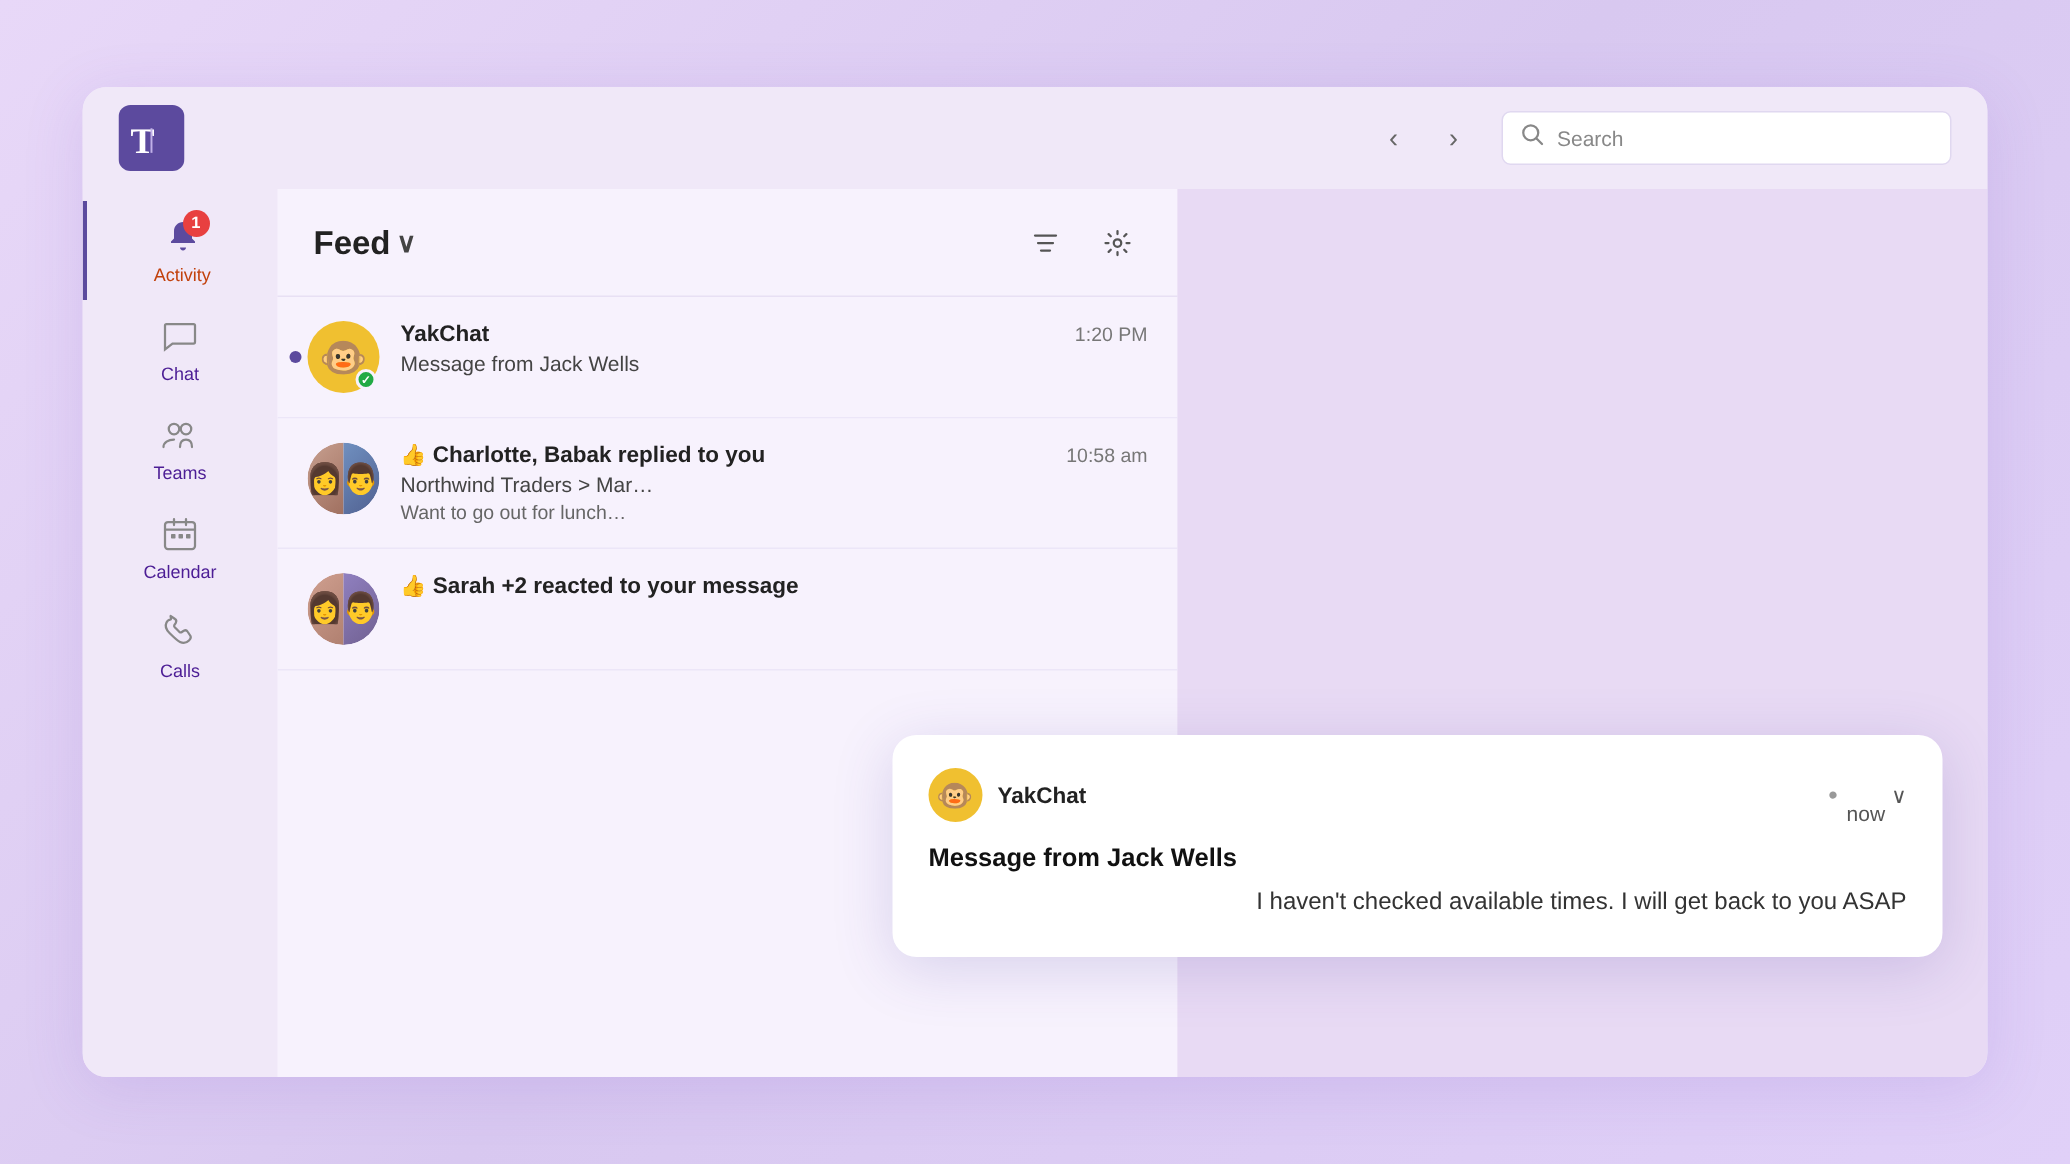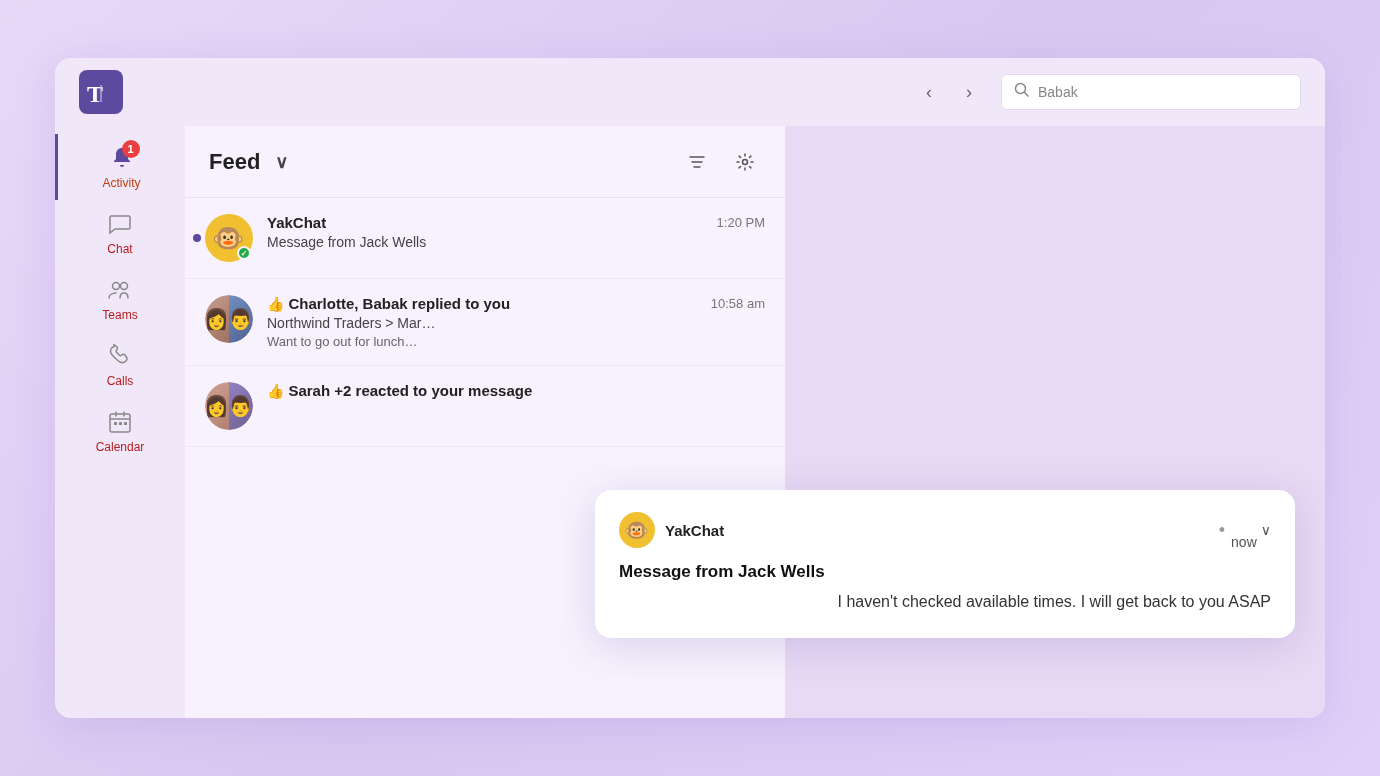--- a/index.html
+++ b/index.html
@@ -103,21 +103,21 @@
     .sidebar-item-icon {
       width: 28px;
       height: 28px;
       display: flex;
       align-items: center;
       justify-content: center;
       position: relative;
     }
     .sidebar-item-label {
       font-size: 12px;
-      color: #b91c1c;
+      color: #4c1d95;
       margin-top: 4px;
     }
     .sidebar-item.active .sidebar-item-label {
       color: #c2410c;
     }
     .badge {
       position: absolute;
       top: -4px;
       right: -4px;
       width: 18px;
@@ -147,21 +147,21 @@
       align-items: center;
       padding: 0 24px;
       border-bottom: 1px solid #e8e0f4;
     }
     .feed-title {
       font-size: 22px;
       font-weight: 700;
       color: #222;
       display: flex;
       align-items: center;
-      gap: 15px;
+      gap: 4px;
       margin-right: auto;
     }
     .chevron-down { font-size: 18px; color: #444; }
     .panel-actions { display: flex; gap: 16px; }
     .panel-action-btn {
       width: 32px;
       height: 32px;
       display: flex;
       align-items: center;
       justify-content: center;
@@ -325,21 +325,21 @@
       <div class="nav-arrow">‹</div>
       <div class="nav-arrow">›</div>
     </div>
     <div class="search-bar">
       <span class="search-icon-svg">
         <svg width="16" height="16" viewBox="0 0 16 16" fill="none">
           <circle cx="6.5" cy="6.5" r="5" stroke="#888" stroke-width="1.5"></circle>
           <line x1="10.5" y1="10.5" x2="14" y2="14" stroke="#888" stroke-width="1.5" stroke-linecap="round"></line>
         </svg>
       </span>
-      <span class="search-input-text">Babak</span>
+      <span class="search-input-text">Search</span>
     </div>
   </div>
 
   <div class="main-body">
 
     <div class="sidebar">
 
       <div class="sidebar-item active">
         <div class="sidebar-item-icon">
           <svg width="26" height="26" viewBox="0 0 26 26" fill="none">
@@ -363,45 +363,45 @@
       <div class="sidebar-item">
         <div class="sidebar-item-icon">
           <svg width="26" height="26" viewBox="0 0 26 26" fill="none">
             <circle cx="9" cy="9" r="3.5" stroke="#888" stroke-width="1.5"></circle>
             <circle cx="17" cy="9" r="3.5" stroke="#888" stroke-width="1.5"></circle>
             <path d="M2 21c0-3 3.134-5 7-5" stroke="#888" stroke-width="1.5" stroke-linecap="round"></path>
             <path d="M13 21c0-3 1.343-5 4-5 2.657 0 4 2 4 5" stroke="#888" stroke-width="1.5" stroke-linecap="round"></path>
           </svg>
         </div>
         <span class="sidebar-item-label">Teams</span>
-      </div>
-
-      <div class="sidebar-item">
-        <div class="sidebar-item-icon">
-          <svg width="26" height="26" viewBox="0 0 26 26" fill="none">
-            <path d="M6.5 4C6.5 4 5 4 4 6c-1 2-1 4 2 7s5 5 7 6c2 1 4 1 6-1 .8-.8 1.5-2 1-3l-2-3c-.5-.8-1.5-1-2.5-.5l-1.5 1c-.5.3-1 .1-1.5-.3l-3-3c-.4-.5-.6-1-.3-1.5l1-1.5c.5-1 .3-2-.5-2.5l-3-2C7.2 4.1 7 4 6.5 4z" stroke="#888" stroke-width="1.5" fill="none" stroke-linejoin="round"></path>
-          </svg>
-        </div>
-        <span class="sidebar-item-label">Calls</span>
       </div>
 
       <div class="sidebar-item">
         <div class="sidebar-item-icon">
           <svg width="26" height="26" viewBox="0 0 26 26" fill="none">
             <rect x="3" y="5" width="20" height="18" rx="2" stroke="#888" stroke-width="1.5"></rect>
             <line x1="3" y1="10" x2="23" y2="10" stroke="#888" stroke-width="1.5"></line>
             <line x1="9" y1="3" x2="9" y2="7" stroke="#888" stroke-width="1.5" stroke-linecap="round"></line>
             <line x1="17" y1="3" x2="17" y2="7" stroke="#888" stroke-width="1.5" stroke-linecap="round"></line>
             <rect x="7" y="13" width="3" height="3" rx="0.5" fill="#888"></rect>
             <rect x="12" y="13" width="3" height="3" rx="0.5" fill="#888"></rect>
             <rect x="17" y="13" width="3" height="3" rx="0.5" fill="#888"></rect>
           </svg>
         </div>
         <span class="sidebar-item-label">Calendar</span>
       </div>
+
+      <div class="sidebar-item">
+        <div class="sidebar-item-icon">
+          <svg width="26" height="26" viewBox="0 0 26 26" fill="none">
+            <path d="M6.5 4C6.5 4 5 4 4 6c-1 2-1 4 2 7s5 5 7 6c2 1 4 1 6-1 .8-.8 1.5-2 1-3l-2-3c-.5-.8-1.5-1-2.5-.5l-1.5 1c-.5.3-1 .1-1.5-.3l-3-3c-.4-.5-.6-1-.3-1.5l1-1.5c.5-1 .3-2-.5-2.5l-3-2C7.2 4.1 7 4 6.5 4z" stroke="#888" stroke-width="1.5" fill="none" stroke-linejoin="round"></path>
+          </svg>
+        </div>
+        <span class="sidebar-item-label">Calls</span>
+      </div>
     </div>
 
     <div class="activity-panel">
 
       <div class="panel-header">
         <div class="feed-title">
           <span>Feed</span>
           <span class="chevron-down">∨</span>
         </div>
         <div class="panel-actions">

